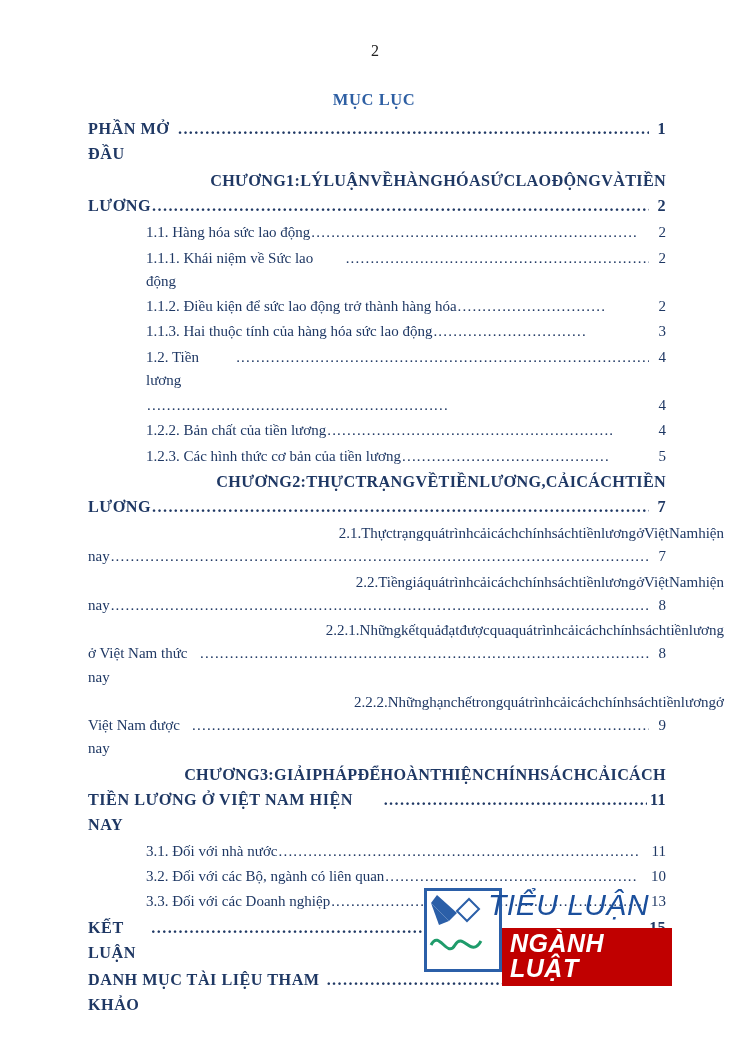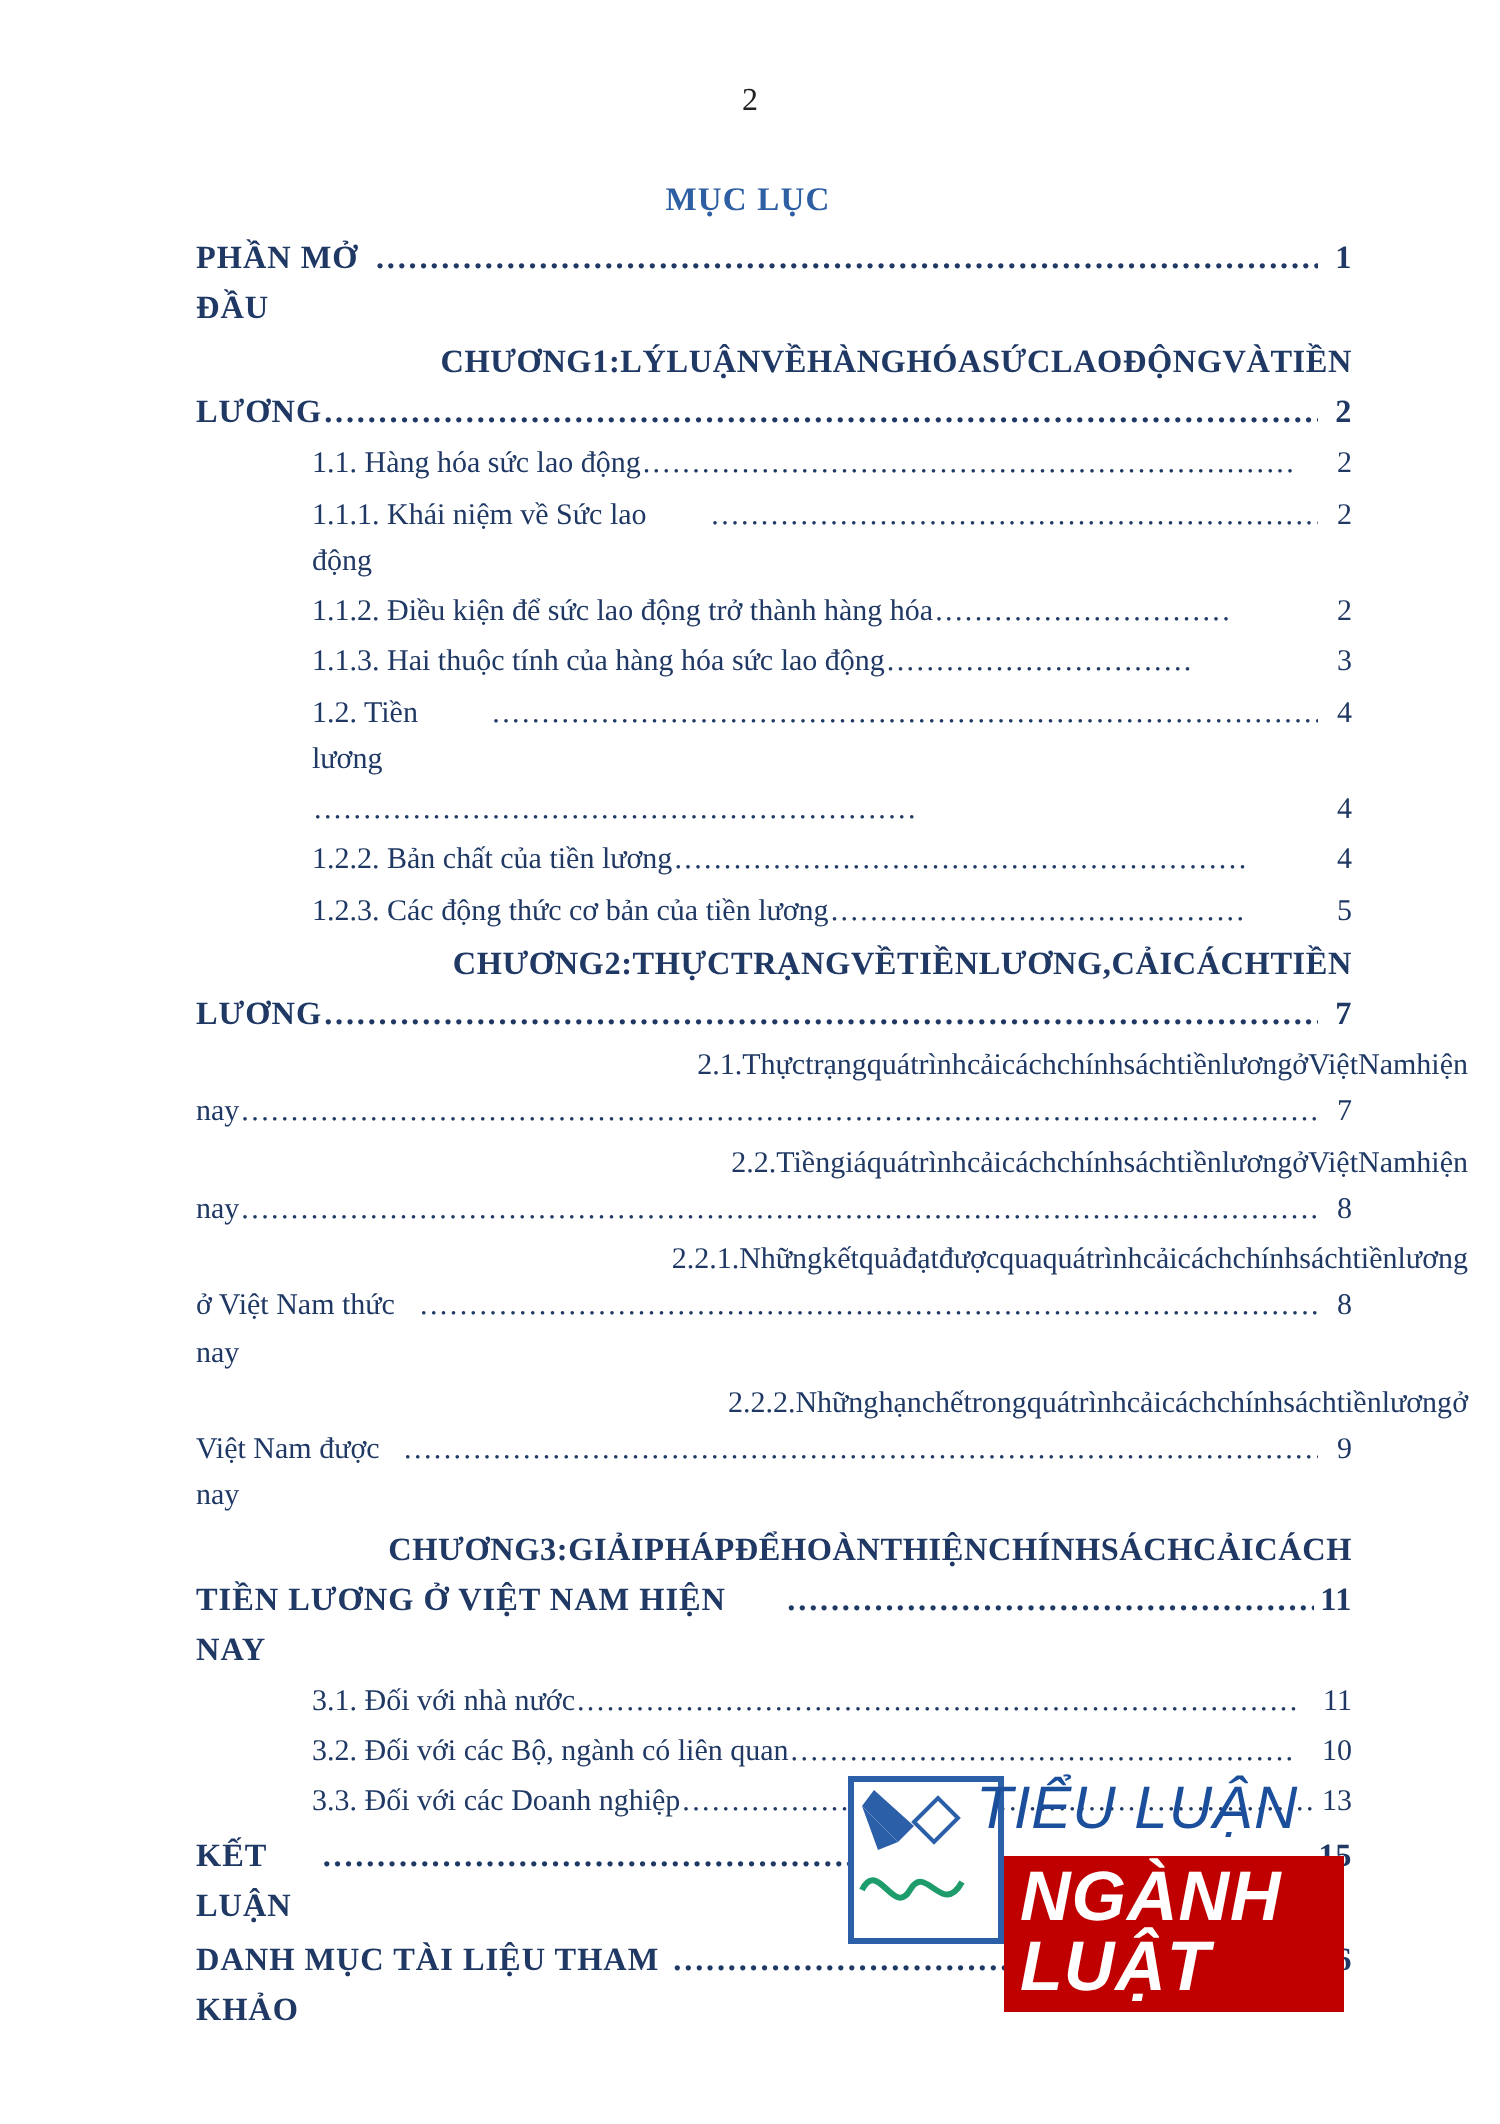--- a/index.html
+++ b/index.html
@@ -42,21 +42,20 @@
     font-weight: bold;
     letter-spacing: 0.6px;
     color: #2e5fa3;
     font-family: "Liberation Serif", serif;
   }
   .toc {
     position: absolute;
     top: 117px;
     left: 88px;
     width: 578px;
-    margin-left: 10px;
   }
   .entry {
     position: relative;
     display: block;
     margin-bottom: 2px;
     line-height: 1.55;
   }
   .row {
     display: flex;
     align-items: baseline;
@@ -137,21 +136,21 @@
   }
   .wm-text-bot {
     position: absolute;
     left: 78px;
     top: 40px;
     background: #c00000;
     color: #ffffff;
     font-family: "Liberation Sans", sans-serif;
     font-weight: bold;
     font-style: italic;
-    font-size: 35px;
+    font-size: 25px;
     letter-spacing: 0.5px;
     padding: 3px 8px 5px 8px;
     line-height: 1;
   }
 </style>
 </head>
 <body>
 
 <div class="page">
 
@@ -241,21 +240,21 @@
     <div class="entry lvl2">
       <div class="row">
         <span class="txt">1.2.2. Bản chất của tiền lương</span>
         <span class="dots"> ..........................................................</span>
         <span class="pg">4</span>
       </div>
     </div>
 
     <div class="entry lvl2">
       <div class="row">
-        <span class="txt">1.2.3. Các động thức cơ bản của tiền lương</span>
+        <span class="txt">1.2.3. Các hình thức cơ bản của tiền lương</span>
         <span class="dots"> ..........................................</span>
         <span class="pg">5</span>
       </div>
     </div>
 
     <div class="entry lvl1">
       <div class="row1 justify-line">
         <span class="w">CHƯƠNG</span>
         <span class="w">2:</span>
         <span class="w">THỰC</span>

